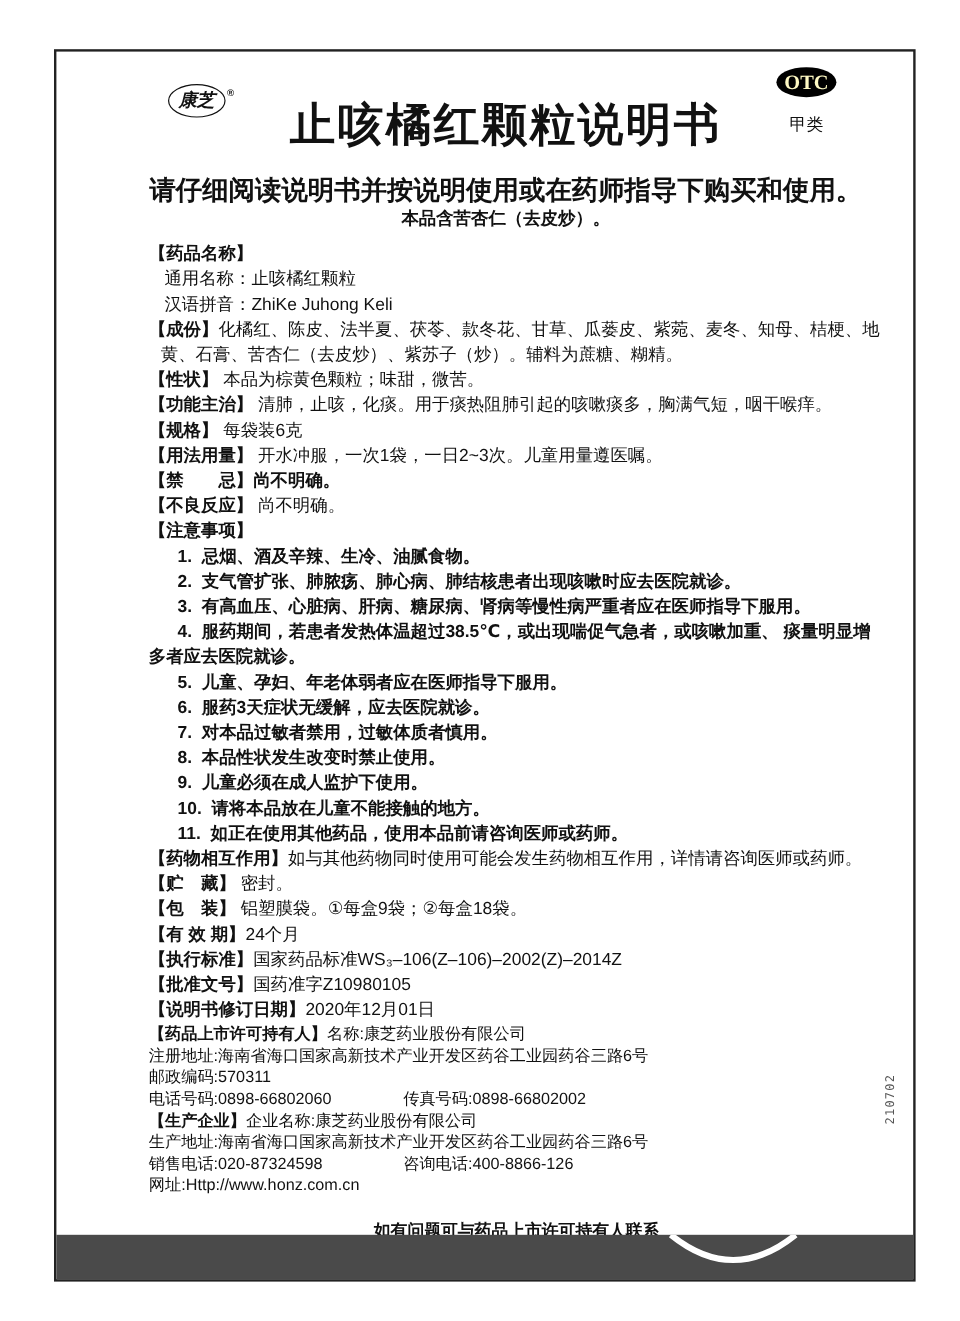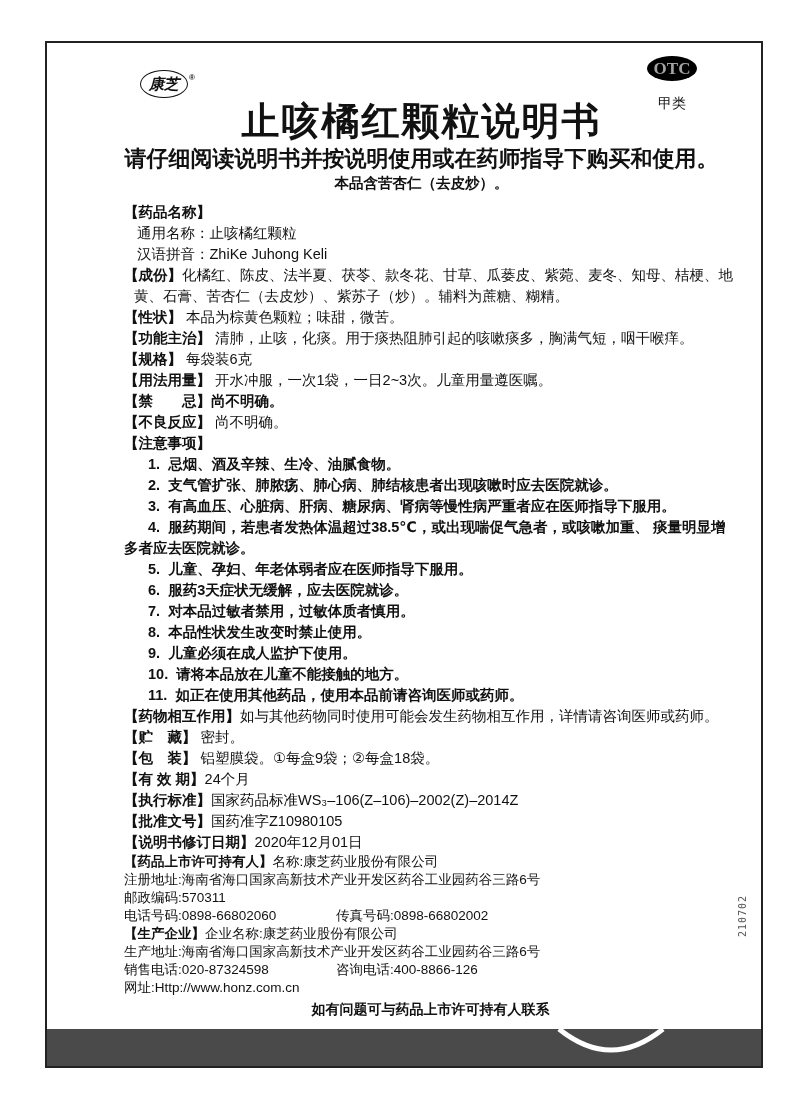--- a/index.html
+++ b/index.html
@@ -6,40 +6,40 @@
   .page{position:relative;width:800px;height:1101px;background:#fff;
         font-family:"Liberation Sans","DejaVu Sans",sans-serif;color:#111;overflow:hidden;}
   .frame{position:absolute;left:45px;top:41px;width:718px;height:1027px;
          border:2px solid #222;box-sizing:border-box;background:#fff;padding-left:35px;}
   
   .hdr{position:relative;height:104px;}
   .logo{position:absolute;left:58px;top:27px;}
   .logo-oval{display:inline-block;width:46px;height:26px;border:1.5px solid #111;border-radius:50%;
              text-align:center;line-height:26px;font-size:15px;font-weight:bold;font-style:italic;}
   .logo-reg{position:absolute;right:-7px;top:-5px;font-size:8px;font-style:normal;}
-  .title{position:absolute;left:0;right:0;top:40px;margin:16px;text-align:center;
+  .title{position:absolute;left:0;right:0;top:40px;margin:0;text-align:center;
          font-size:38px;font-weight:bold;letter-spacing:2px;line-height:1.2;}
   .otc{position:absolute;right:64px;top:13px;text-align:center;}
-  .otc-oval{width:50px;height:25px;background:#000;color:#a3a3a3;border-radius:50%;
+  .otc-oval{width:50px;height:25px;background:#000;color:#fef9c3;border-radius:50%;
             font-family:"Liberation Serif","DejaVu Serif",serif;font-weight:bold;
             font-size:17px;line-height:25px;text-align:center;}
   .otc-class{font-size:14px;margin-top:14px;color:#111;}
   .notice{text-align:center;font-weight:bold;font-size:22px;line-height:24px;}
   .sub-notice{text-align:center;font-weight:bold;font-size:14.5px;line-height:20px;margin-top:2px;}
   
   main{margin-top:9px;padding:0 24px 0 42px;}
   .row{white-space:pre-wrap;font-size:14.5px;line-height:21px;}
   .row .lbl{font-weight:bold;}
   .section{padding-left:10px;text-indent:-10px;}
   .indent{padding-left:13px;}
   .item{font-weight:bold;text-indent:24px;}
   .b{font-weight:bold;}
   .holder,.info,.info2{font-size:13.5px;line-height:18px;}
   .info2 .col1{display:inline-block;width:212px;}
-  .center-bold{text-align:center;font-weight:bold;font-size:14px;margin-top:3px;line-height:19px;}
+  .center-bold{text-align:center;font-weight:bold;font-size:14px;margin-top:19px;line-height:19px;}
   
   .band{position:absolute;left:0;right:0;bottom:0;height:37px;background:#4a4a4a;}
   .band svg{display:block;width:100%;height:37px;}
   
   .batch-code{position:absolute;left:737px;top:937px;transform:rotate(-90deg);
               transform-origin:left top;font-size:10px;color:#555;letter-spacing:1px;
               font-family:"DejaVu Sans Mono","Liberation Mono",monospace;white-space:nowrap;}
 </style>
 </head>
 <body>

